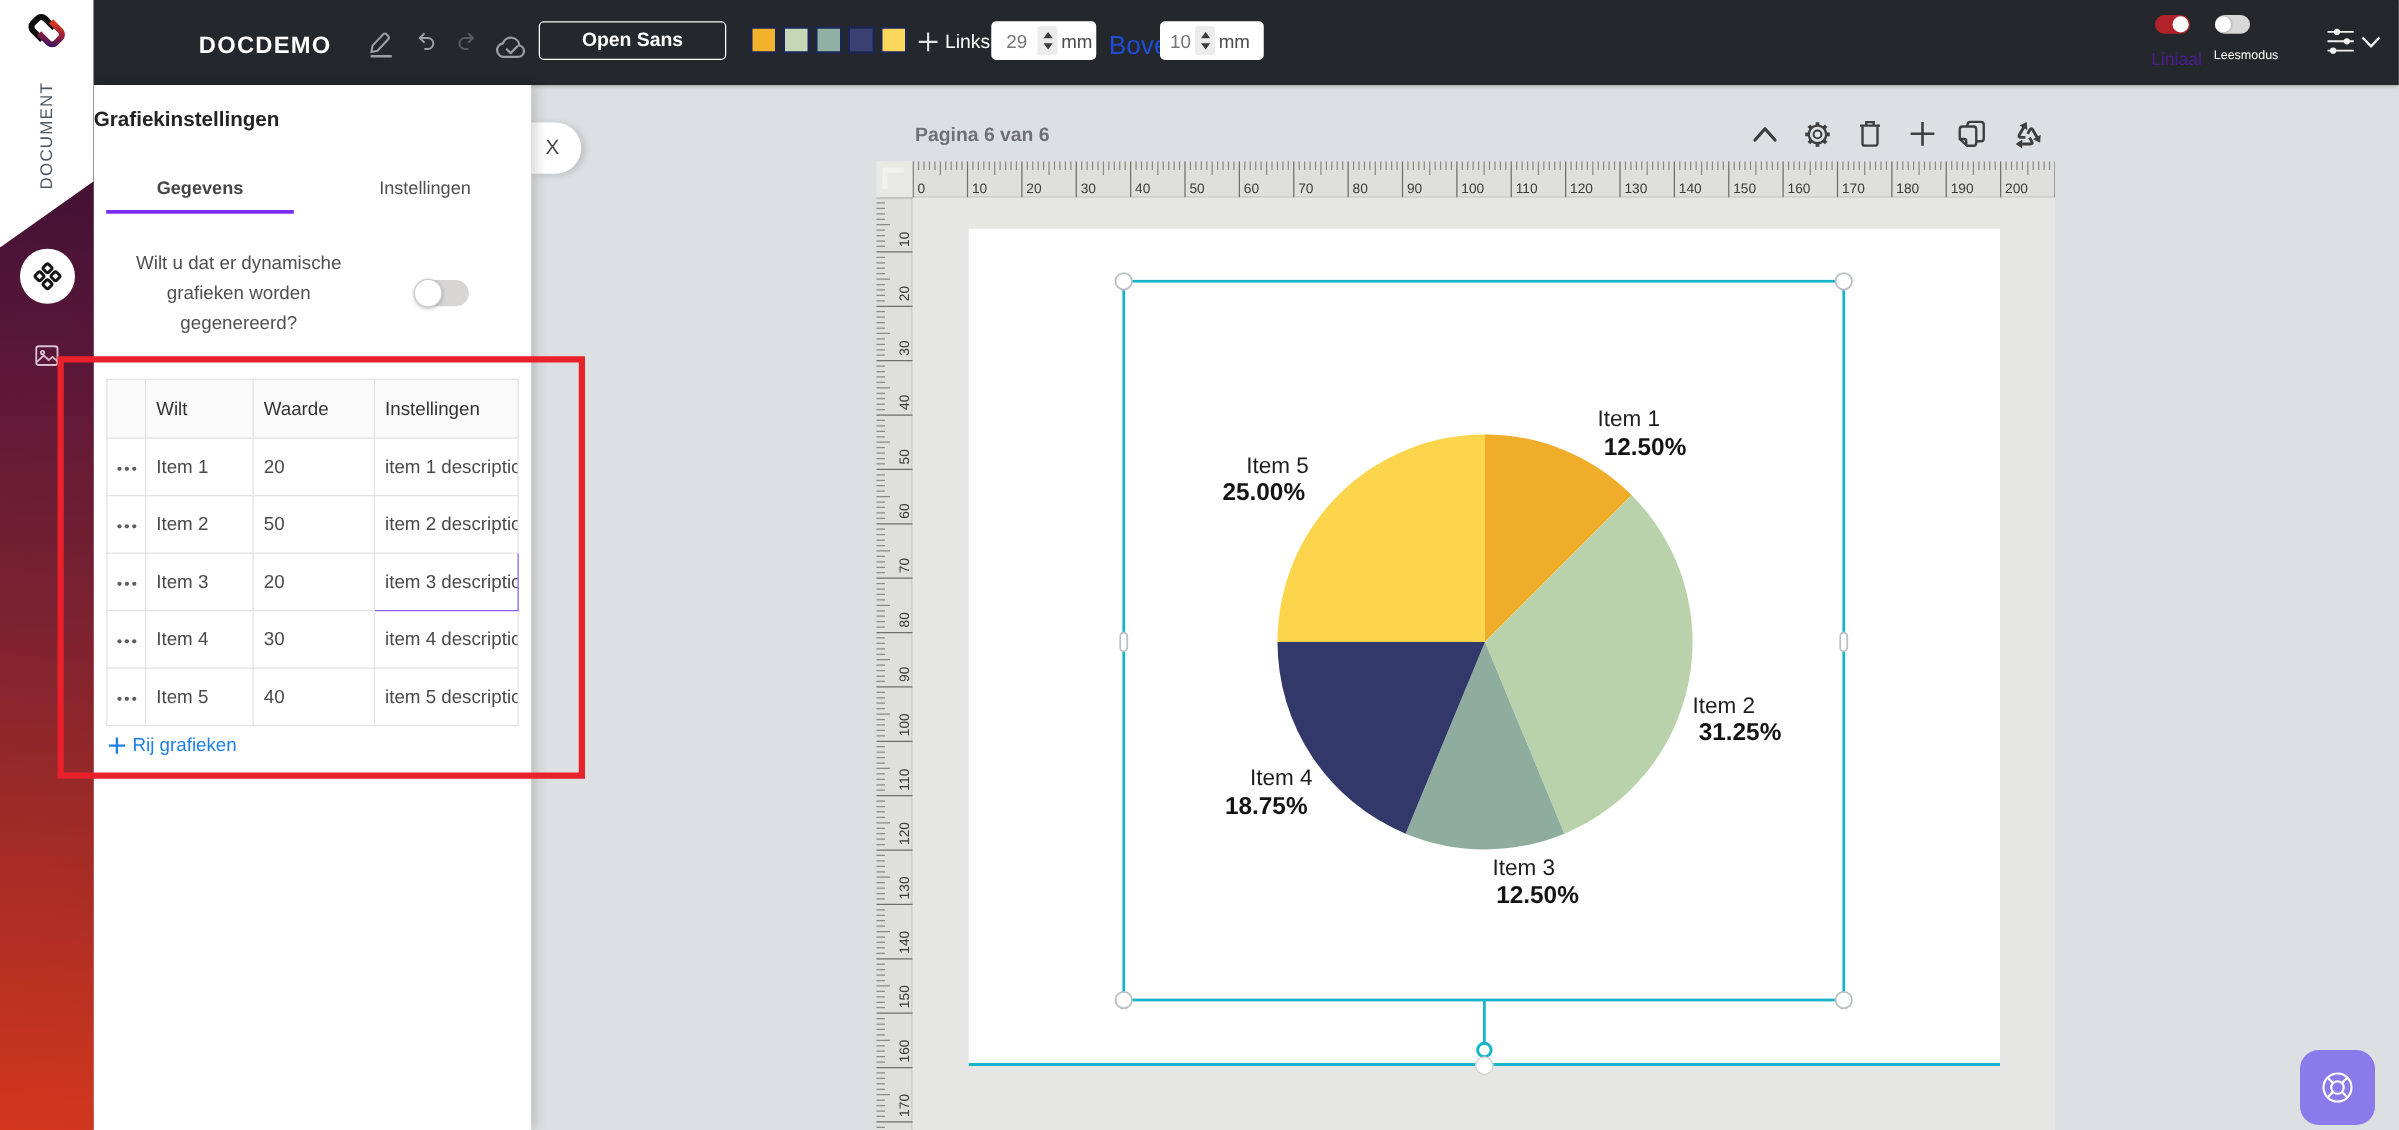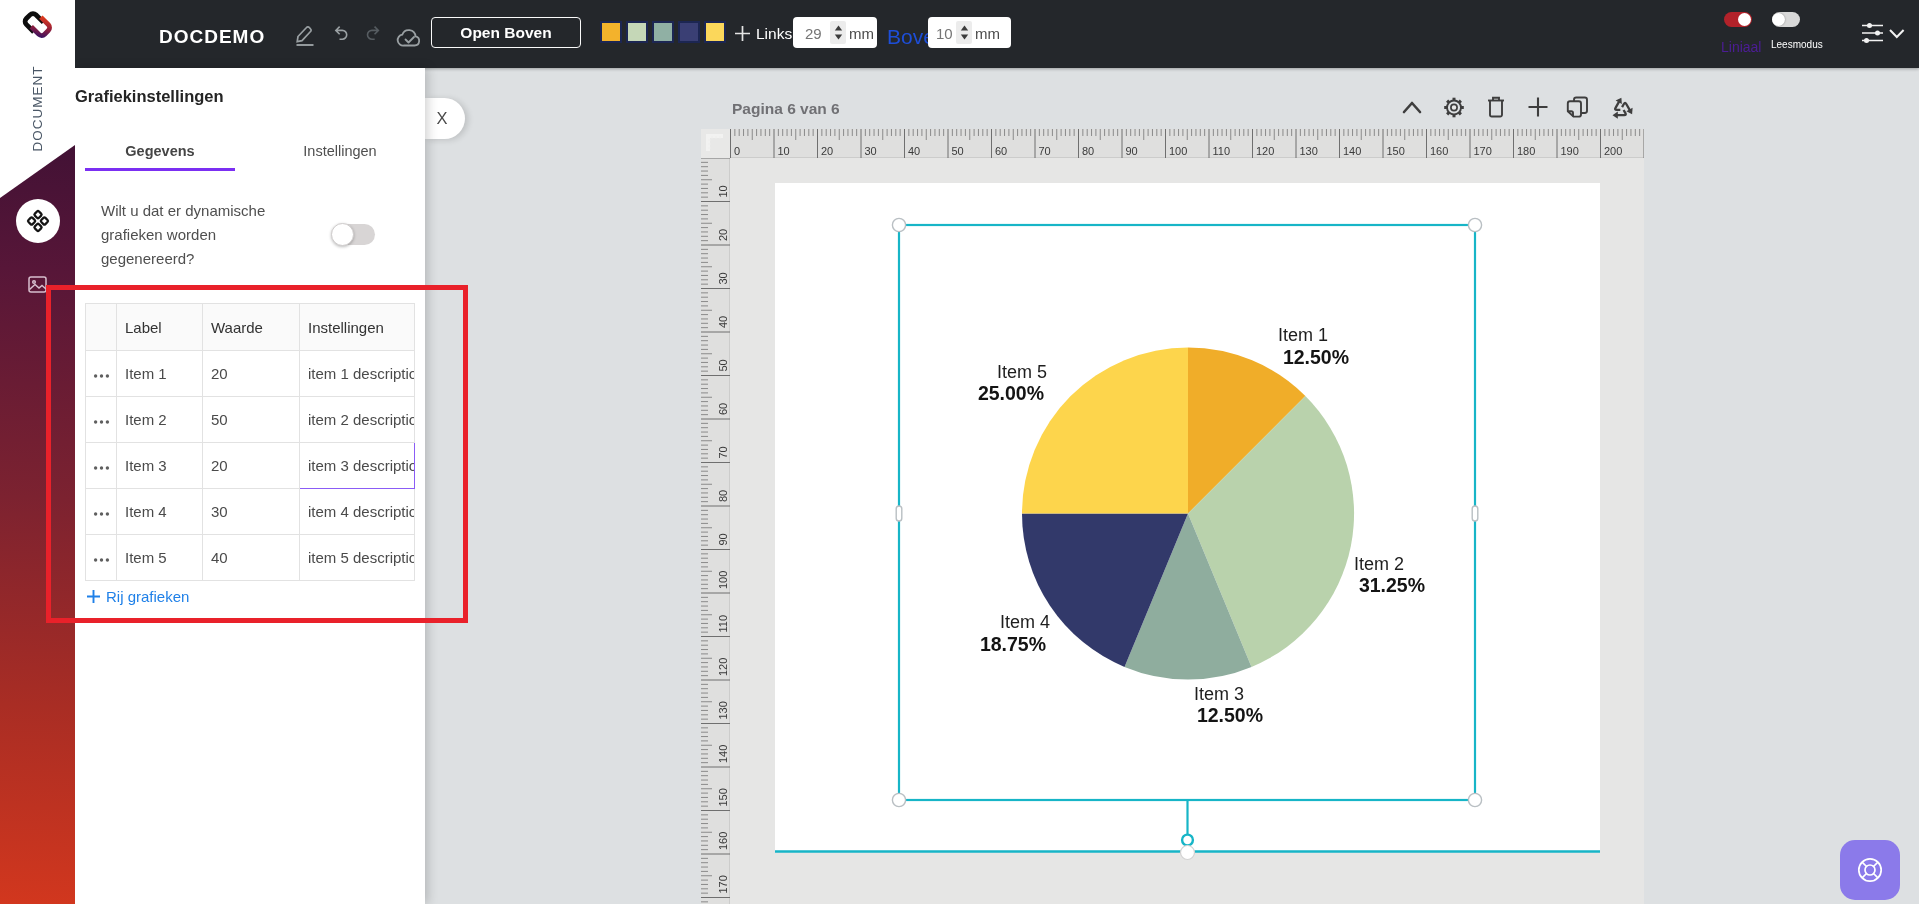--- a/index.html
+++ b/index.html
@@ -540,21 +540,21 @@
     <path d="M6 16.5 L14.5 7.5 a1.8 1.8 0 0 1 2.8 0 l1.2 1.3 a1.8 1.8 0 0 1 0 2.7 L10 20.6 l-4.8 1 z"></path>
     <path d="M4.5 25 h17" stroke-width="1.9"></path>
   </g>
   <path transform="translate(39.5,4) scale(0.8)" fill="#9aa0a3" d="M13.5,7A6.5,6.5 0 0,1 20,13.5A6.5,6.5 0 0,1 13.5,20H10V18H13.5C16,18 18,16 18,13.5C18,11 16,9 13.5,9H7.83L10.91,12.09L9.5,13.5L4,8L9.5,2.5L10.91,3.91L7.83,7H13.5Z"></path>
   <path transform="translate(90.7,4) scale(-0.8,0.8)" fill="#565c61" d="M13.5,7A6.5,6.5 0 0,1 20,13.5A6.5,6.5 0 0,1 13.5,20H10V18H13.5C16,18 18,16 18,13.5C18,11 16,9 13.5,9H7.83L10.91,12.09L9.5,13.5L4,8L9.5,2.5L10.91,3.91L7.83,7H13.5Z"></path>
   <g fill="none" stroke="#9aa0a3" stroke-width="1.8">
     <path d="M112 25.5 h10.5 a4.6 4.6 0 0 0 1 -9.1 a6.8 6.8 0 0 0 -13.2 -1.7 a5.2 5.2 0 0 0 1.7 10.8 z"></path>
     <path d="M113.5 19.5 l3 3 5.5 -5.5" stroke-linecap="round" stroke-linejoin="round"></path>
   </g>
 </svg>
-<div class="abs" style="left:431px; top:17px; width:150px; height:31px; border:1px solid #fafafa; border-radius:4px; color:#fff; font-size:15.5px; font-weight:bold; text-align:center; line-height:29px;">Open Boven</div>
+<div class="abs" style="left:431px; top:17px; width:150px; height:31px; border:1px solid #fafafa; border-radius:4px; color:#fff; font-size:15.5px; font-weight:bold; text-align:center; line-height:29px;">Open Sans</div>
 
 <div class="abs" style="left:602px; top:23px; width:18px; height:18px; background:#f3b22c; box-shadow:0 0 0 2px #1c2653;"></div>
 <div class="abs" style="left:628px; top:23px; width:18px; height:18px; background:#c5d7b7; box-shadow:0 0 0 2px #1c2653;"></div>
 <div class="abs" style="left:654px; top:23px; width:18px; height:18px; background:#90b0a4; box-shadow:0 0 0 2px #1c2653;"></div>
 <div class="abs" style="left:680px; top:23px; width:18px; height:18px; background:#3a3f74; box-shadow:0 0 0 2px #1c2653;"></div>
 <div class="abs" style="left:706px; top:23px; width:18px; height:18px; background:#fbd75b; box-shadow:0 0 0 2px #1c2653;"></div>
 <svg class="abs" style="left:734px; top:25px;" width="18" height="18">
     <path d="M8.5 1 v15 M1 8.5 h15" stroke="#e4e4e4" stroke-width="1.7"></path>
   </svg>
 <div class="abs" style="left:756px; top:25px; font-size:15.5px; color:#fff;">Links</div>
@@ -594,30 +594,30 @@
   <path d="M29 10 l6.8 7 6.8 -7" fill="none" stroke="#f2f2f2" stroke-width="2"></path>
 </svg>
 
 <div class="abs" style="left:425px; top:98px; width:40px; height:41px; background:#fff; border-radius:0 21px 21px 0; box-shadow:3px 1px 6px rgba(0,0,0,.14);"></div>
 <div class="abs" style="left:425px; top:109px; width:34px; text-align:center; font-size:16.5px; color:#4a4a4a;">X</div>
 <div class="abs" style="left:75px; top:68px; width:350px; height:836px; background:#fff; box-shadow:3px 0 10px rgba(0,0,0,.18);"></div>
 <div class="abs" style="left:75px; top:87px; width:350px; text-align:left; font-size:16.5px; font-weight:bold; color:#242424;">Grafiekinstellingen</div>
 <div class="abs" style="left:85px; top:143px; width:150px; text-align:center; font-size:14.5px; font-weight:bold; color:#454545;">Gegevens</div>
 <div class="abs" style="left:265px; top:143px; width:150px; text-align:center; font-size:14.5px; color:#4f4f4f;">Instellingen</div>
 <div class="abs" style="left:85px; top:168px; width:150px; height:3px; background:#7b2ff2;"></div>
-<div class="abs" style="left:101px; top:199px; width:180px; font-size:15px; color:#4f4f4f; line-height:24px;">Wilt u dat er dynamische grafieken worden gegenereerd?</div>
+<div class="abs" style="left:101px; top:199px; width:180px; font-size:15px; color:#4f4f4f; line-height:24px;text-align:center;">Wilt u dat er dynamische grafieken worden gegenereerd?</div>
 <div class="abs" style="left:332px; top:224px; width:43px; height:21px; background:#d8d5d5; border-radius:11px;"></div>
 <div class="abs" style="left:331px; top:223px; width:23px; height:23px; background:#fff; border-radius:50%; border:1px solid #cfcccc; box-shadow:0 1px 3px rgba(0,0,0,.25);"></div>
 
 <div class="abs" style="left:85px; top:303px; width:330px; font-size:15px; color:#4a4a4a;">
   <table style="border-collapse:collapse; width:329px; table-layout:fixed;">
     <tbody>
         <tr style="height:47px; background:#fafafa;">
       <td style="width:31px; border:1px solid #e2e2e2;"></td>
-      <td style="width:86px; border:1px solid #e2e2e2; padding-left:8px; color:#333;">Label</td>
+      <td style="width:86px; border:1px solid #e2e2e2; padding-left:8px; color:#333;">Wilt</td>
       <td style="width:97px; border:1px solid #e2e2e2; padding-left:8px; color:#333;">Waarde</td>
       <td style="width:115px; border:1px solid #e2e2e2; padding-left:8px; color:#333;">Instellingen</td>
     </tr>
     <tr style="height:46px;">
           <td style="border:1px solid #e2e2e2; text-align:center;"><svg width="17" height="6">
               <circle cx="2.6" cy="3" r="1.7" fill="#5f5f5f"></circle>
               <circle cx="8.5" cy="3" r="1.7" fill="#5f5f5f"></circle>
               <circle cx="14.4" cy="3" r="1.7" fill="#5f5f5f"></circle>
             </svg></td>
           <td style="border:1px solid #e2e2e2; padding-left:8px;">Item 1</td>

